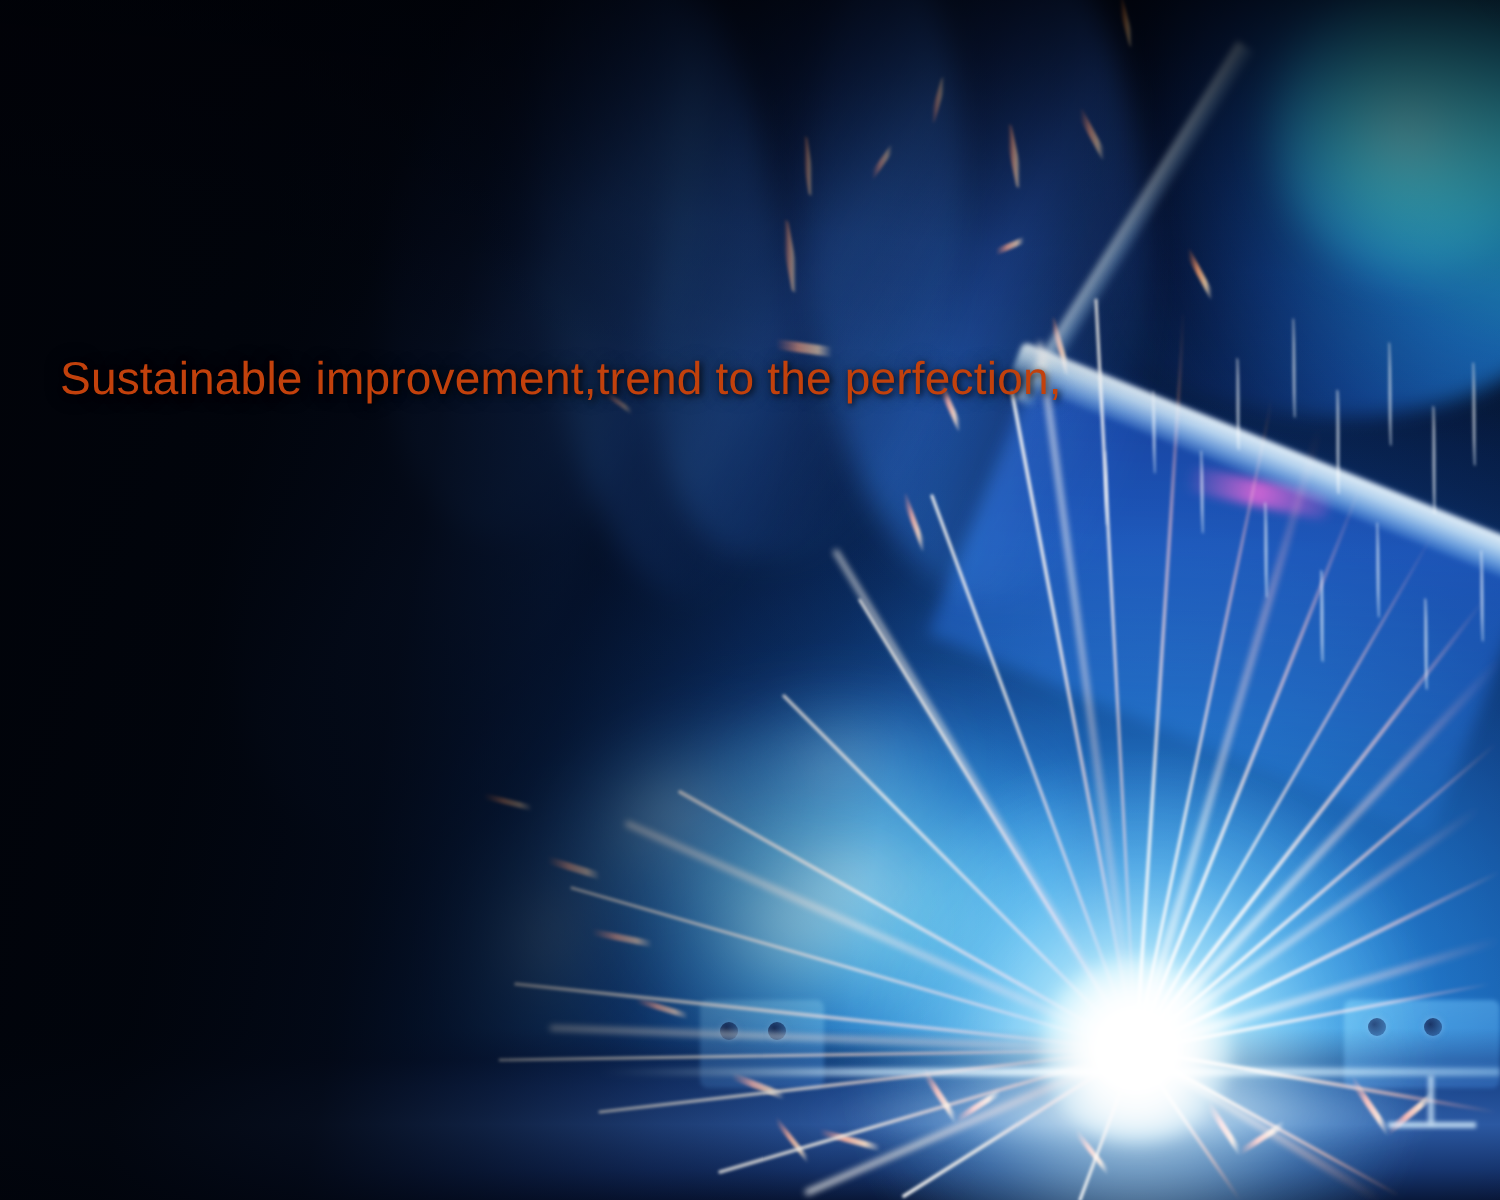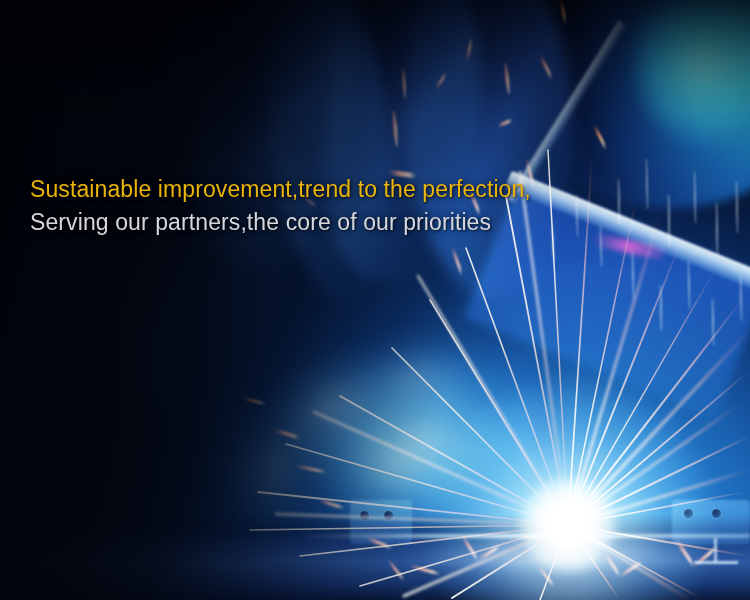--- a/index.html
+++ b/index.html
@@ -277,21 +277,21 @@
     -webkit-text-fill-color: transparent;
     filter: drop-shadow(1px 2px 2px rgba(0,0,0,0.85));
   }
 
   .en-line {
     font-size: 23px;
     font-weight: 400;
     line-height: 33px;
     letter-spacing: 0.1px;
     white-space: nowrap;
-    color: #eab308;
+    color: #c2410c;
     text-shadow: 1px 1px 3px rgba(0,0,0,0.8), 0 0 10px rgba(0,0,0,0.45);
   }
   #en-line-1 { margin-top: 15px; }
   #en-line-2 { color: #d6d8dd; }
 </style>
 </head>
 <body>
 
 <div id="banner">
 
@@ -465,16 +465,15 @@
   <div id="arc-core-outer"></div>
   <div id="arc-core-inner"></div>
   <div id="arc-core-hot"></div>
 
   <div class="layer" id="bg-left-shadow"></div>
   <div class="layer" id="bg-top-shadow"></div>
   <div class="layer" id="bg-vignette"></div>
 
   <div id="copy-block">
     <div class="en-line" id="en-line-1">Sustainable improvement,trend to the perfection,</div>
-    <div class="en-line" id="en-line-2">Serving our partners,the core of our priorities</div>
   </div>
 
 </div>
 
 </body></html>

